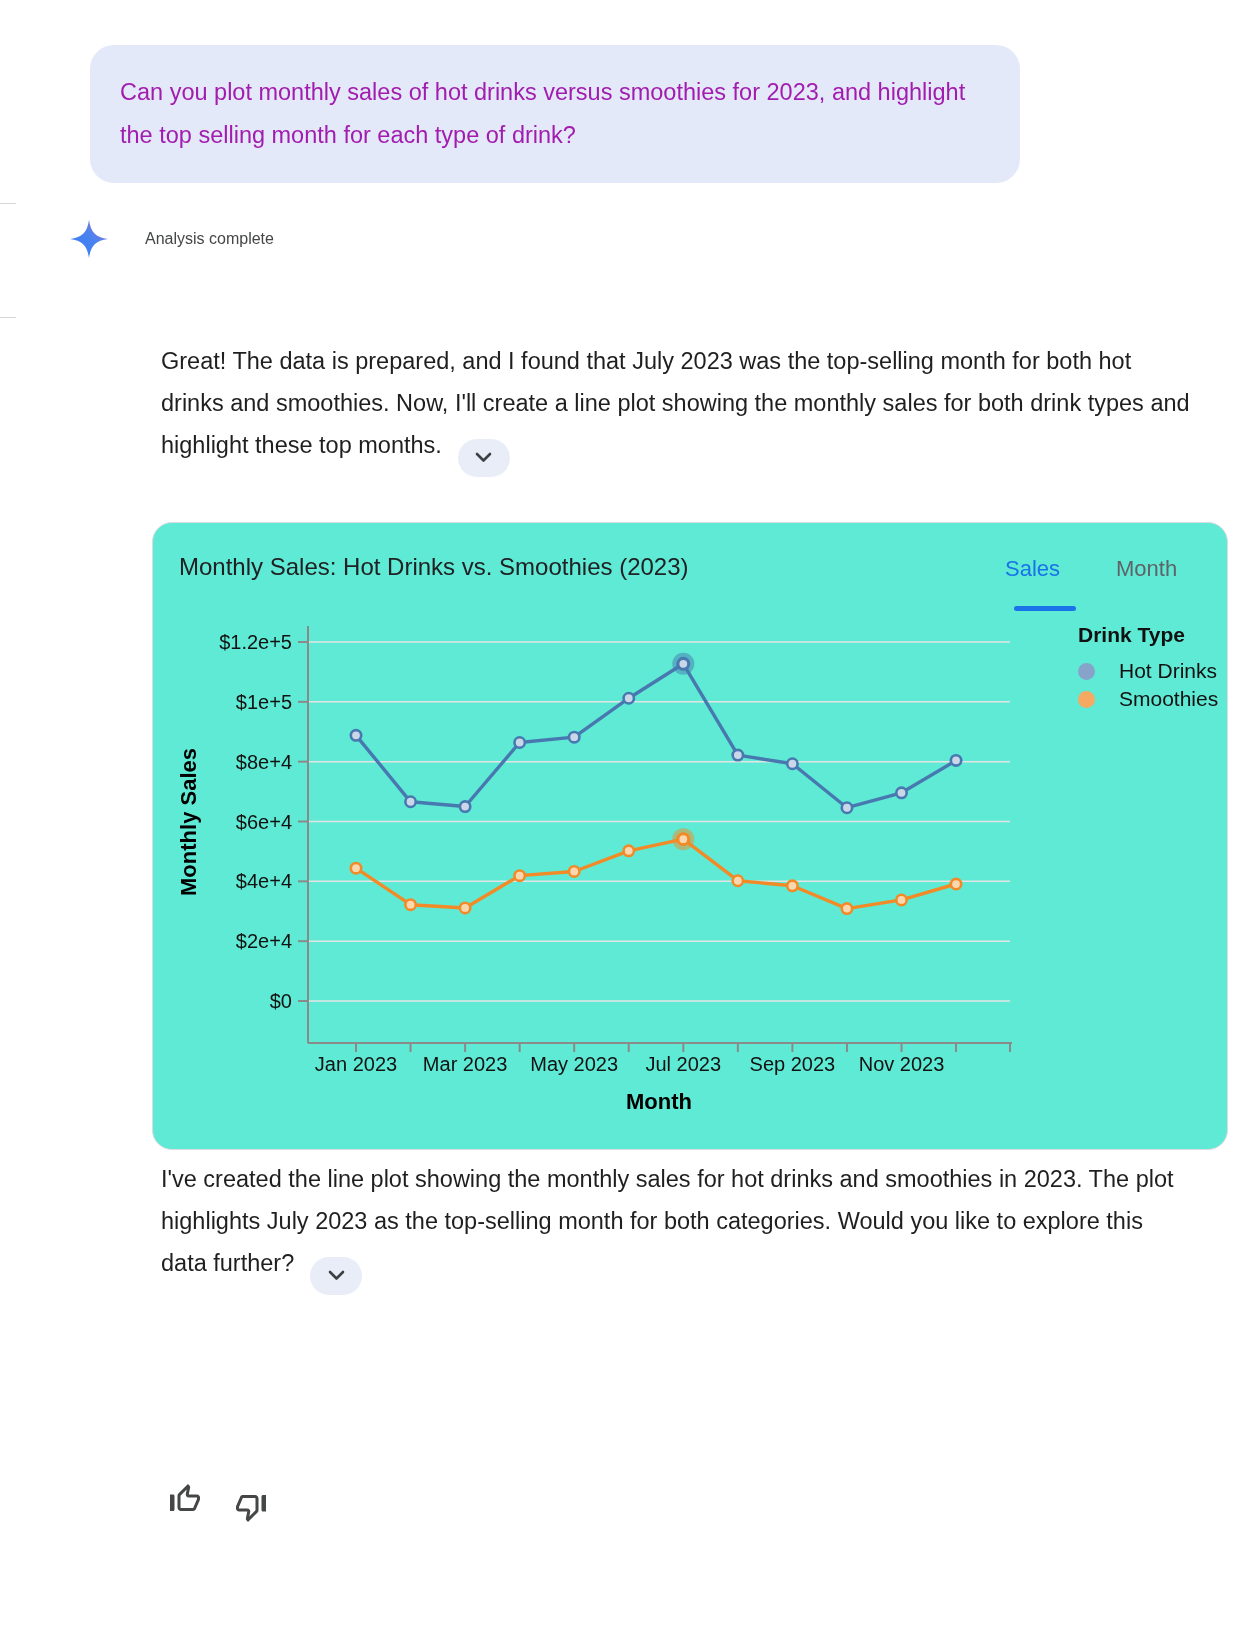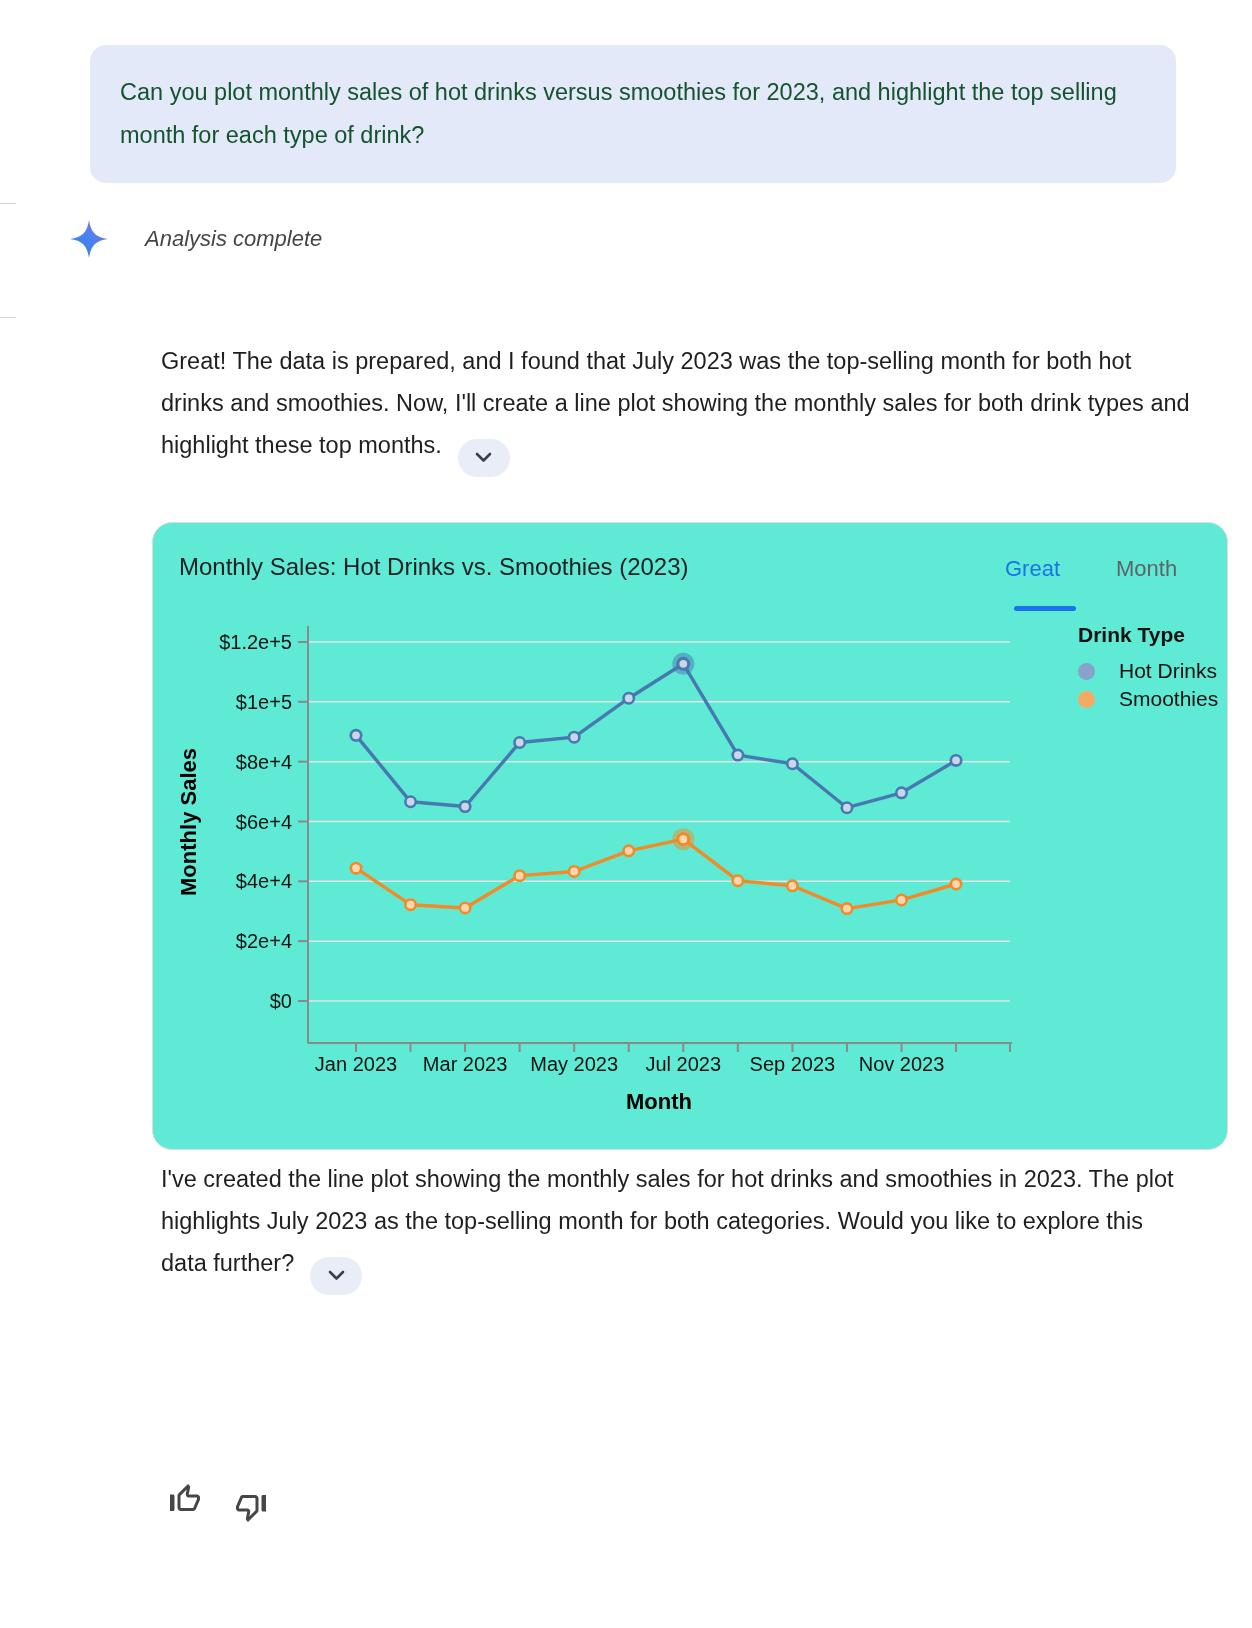--- a/index.html
+++ b/index.html
@@ -4,28 +4,28 @@
 <style>
   * { margin:0; padding:0; box-sizing:border-box; }
   html,body { background:#ffffff; }
   .page {
     position:relative; width:1252px; height:1628px; background:#ffffff;
     font-family:"Liberation Sans","DejaVu Sans",sans-serif; color:#1f1f1f; overflow:hidden;
   }
   .edge-mark { position:absolute; left:0; width:16px; height:0; border-top:1.5px solid #d6d6d6; }
 
   .user-bubble {
-    position:absolute; left:90px; top:45px; width:1086px;
-    background:#e3e9f9; border-radius:16px; padding:26px 30px;
-    font-size:23.5px; line-height:43px; color:#14532d;
+    position:absolute; left:90px; top:45px; width:930px;
+    background:#e3e9f9; border-radius:24px; padding:26px 30px;
+    font-size:23.5px; line-height:43px; color:#a21caf;
   }
 
   .status-row { position:absolute; left:70px; top:220px; display:flex; align-items:center; gap:37px; }
   .sparkle { width:38px; height:38px; }
-  .status-label { font-size:22px; color:#444746;font-style:italic; }
+  .status-label { font-size:16px; color:#444746; }
 
   .msg { position:absolute; left:161px; width:1030px; font-size:23.5px; line-height:42px; color:#1f1f1f; }
   .msg-1 { top:340px; }
   .msg-2 { top:1158px; }
   .msg-3 { top:1330px; }
 
   .chevron-pill {
     display:inline-flex; align-items:center; justify-content:center;
     width:52px; height:38px; border-radius:19px; background:#e8edf7;
     border:none; cursor:pointer; vertical-align:-10px; margin-left:16px;
@@ -86,21 +86,21 @@
   <p class="msg msg-1"><span>Great! The data is prepared, and I found that July 2023 was the top-selling month for both hot drinks and smoothies. Now, I'll create a line plot showing the monthly sales for both drink types and highlight these top months.</span><button class="chevron-pill">
         <svg width="17" height="11" viewBox="0 0 17 11">
           <path d="M2 2 L8.5 8.5 L15 2" fill="none" stroke="#3c4043" stroke-width="2.6" stroke-linecap="round" stroke-linejoin="round"></path>
         </svg>
       </button></p>
 
   <div class="chart-card">
     <div class="card-title">Monthly Sales: Hot Drinks vs. Smoothies (2023)</div>
 
     <div class="tabs">
-      <button class="tab tab-active">Great</button>
+      <button class="tab tab-active">Sales</button>
       <button class="tab tab-inactive">Month</button>
     </div>
     <div class="tab-underline"></div>
 
     <div class="legend">
       <div class="legend-title">Drink Type</div>
       <ul class="legend-items" id="legend-items">
           <li class="legend-item">
             <span class="legend-dot" style="background: rgb(135, 163, 201);"></span>
             <span class="legend-label">Hot Drinks</span>

